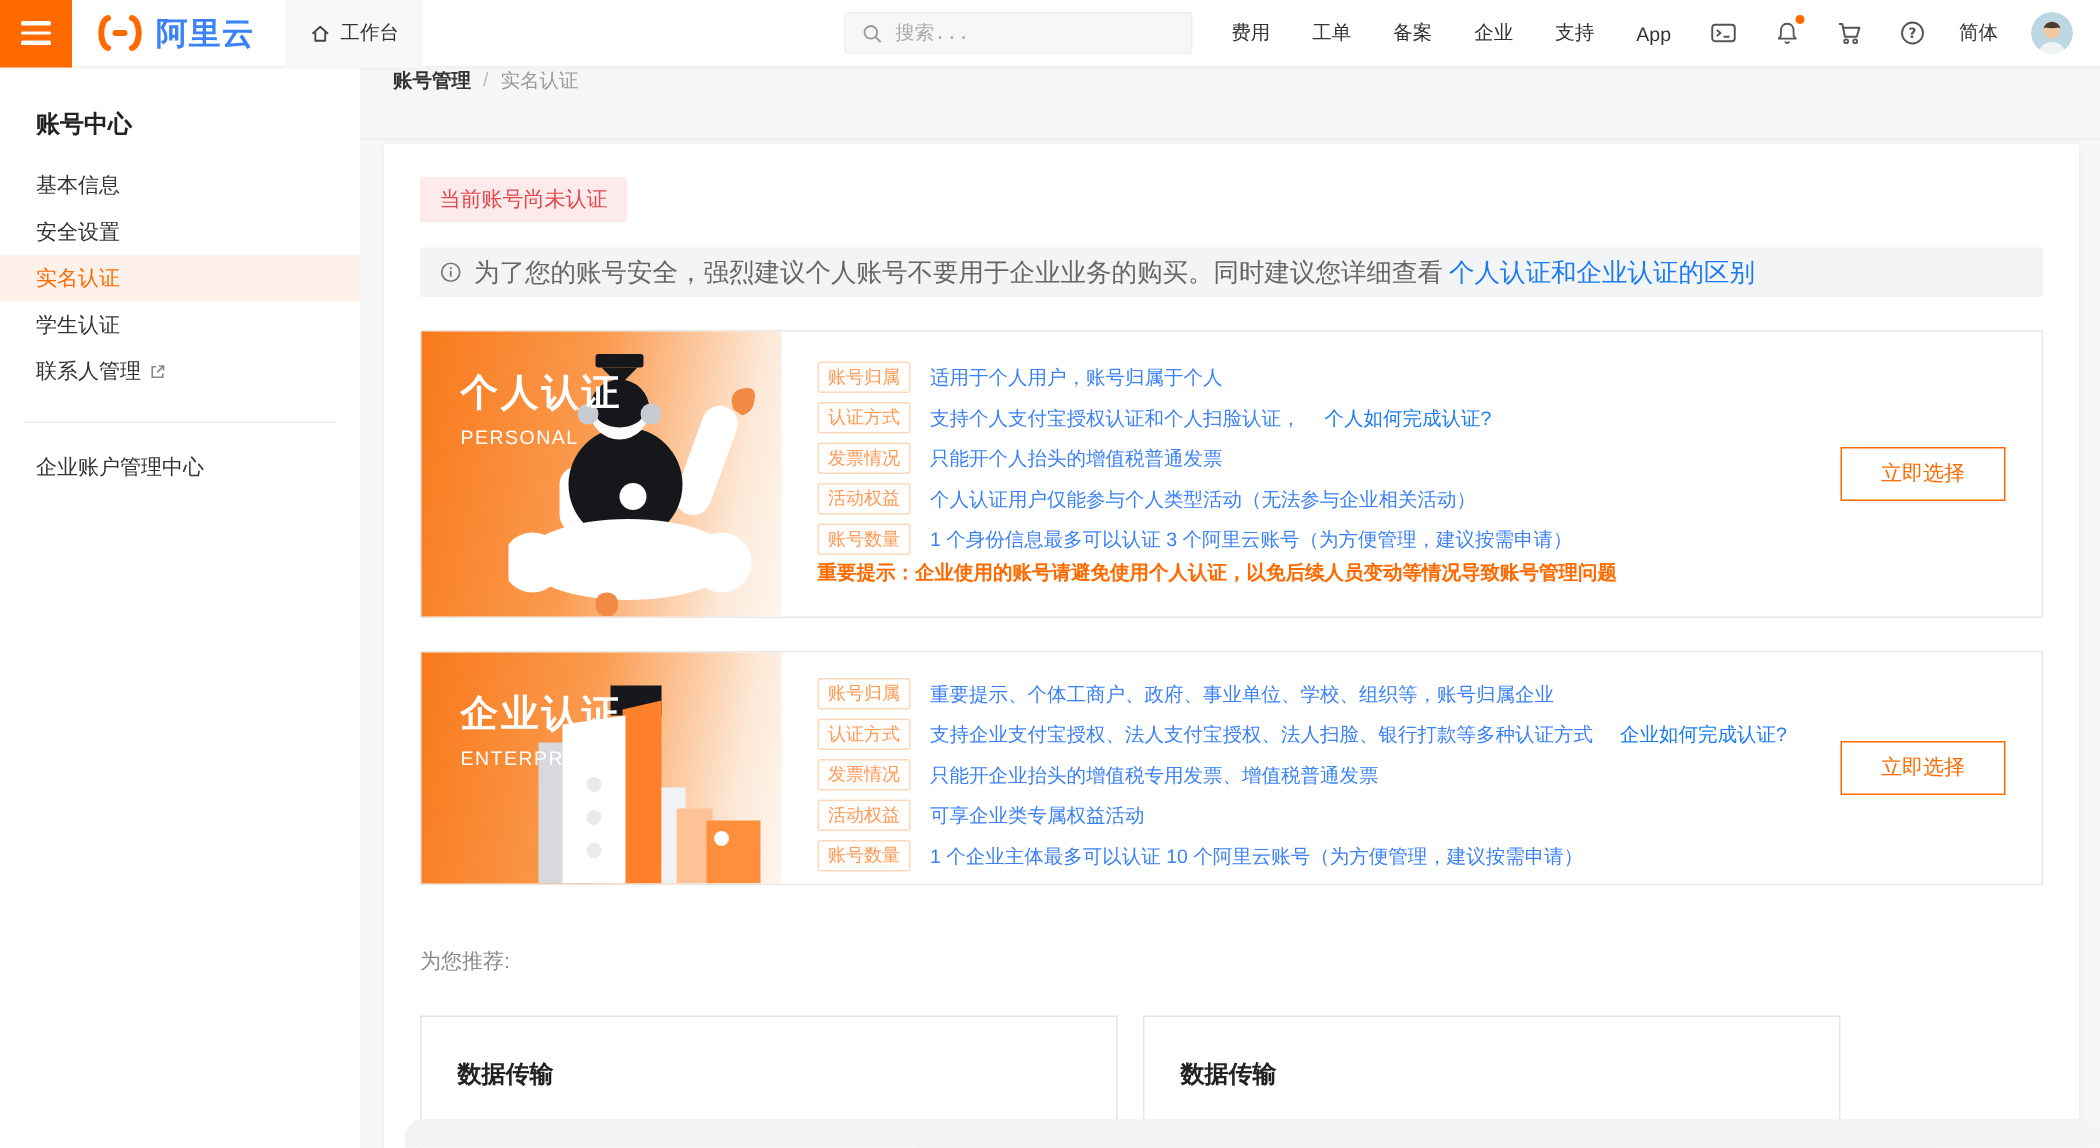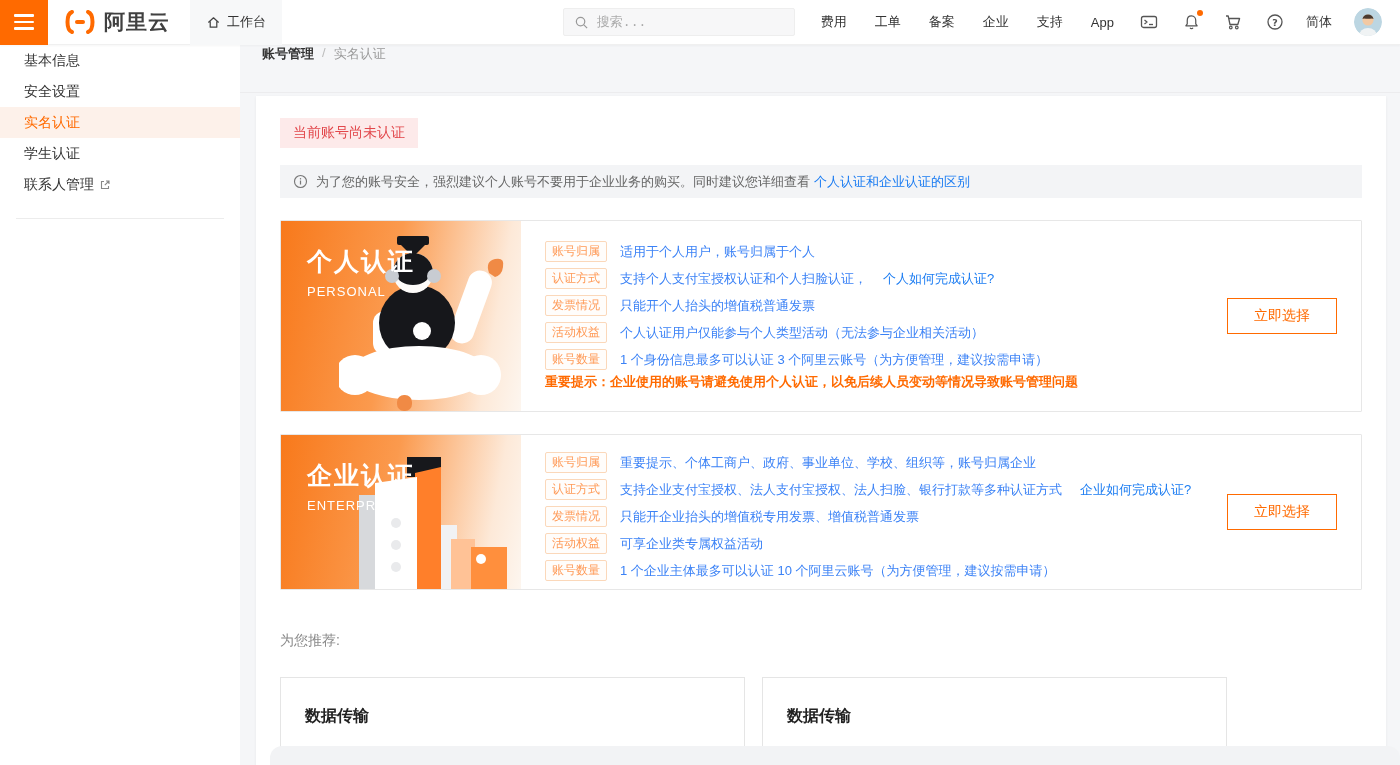--- a/index.html
+++ b/index.html
@@ -7,21 +7,21 @@
     font-family:"Liberation Sans","DejaVu Sans",sans-serif; }
 
   
   .header { position:fixed; top:0; left:0; right:0; height:45px; background:#fff;
     display:flex; align-items:center; z-index:50; border-bottom:1px solid #f0f0f0;
     box-shadow:0 1px 2px rgba(0,0,0,.04); }
   .hamburger { width:48px; height:45px; background:#ff6a00; display:flex; flex-direction:column;
     justify-content:center; align-items:center; gap:4px; cursor:pointer; flex:none; }
   .hamburger span { width:20px; height:2.5px; background:#fff; border-radius:1px; }
   .logo { display:flex; align-items:center; margin-left:14px; cursor:pointer; }
-  .logo-text { color:#404040; font-size:21px; font-weight:bold; margin-left:6px; letter-spacing:1px; }
+  .logo-text { color:#3b82f6; font-size:21px; font-weight:bold; margin-left:6px; letter-spacing:1px; }
   .workbench { margin-left:20px; height:45px; padding:0 16px; background:#f7f8f9;
     display:flex; align-items:center; gap:6px; font-size:13px; color:#333; cursor:pointer; }
   .hd-spacer { flex:1; }
   .search { width:232px; height:28px; background:#f7f7f8; border:1px solid #eeeeee; border-radius:2px;
     display:flex; align-items:center; padding:0 10px; margin-right:26px; }
   .search input { border:none; outline:none; background:transparent; font-size:13px; color:#c2410c;
     margin-left:8px; width:170px; font-family:Liberation Mono, monospace; }
   .search input::placeholder { color:#aaa; }
   .hd-nav { display:flex; align-items:center; gap:28px; font-size:13px; color:#333; margin-right:26px; }
   .hd-nav span { cursor:pointer; }
@@ -50,21 +50,21 @@
   .bc-current { color:#999; }
   .bc-sep { color:#bbb; margin:0 8px; }
   .bc-root { color:#333; font-weight:bold; cursor:pointer; }
   .panel { margin:3px 14px 0 16px; width:1130px; min-height:640px; background:#fff;
     box-shadow:0 1px 3px rgba(0,0,0,.06); padding:22px 24px; }
 
   .status-badge { display:inline-block; background:#fdeaea; color:#e2474b; font-size:14px;
     padding:6px 13px; }
 
   .notice { margin-top:17px; height:33px; background:#f3f4f6; display:flex; align-items:center;
-    padding:0 13px; font-size:13px; color:#666; }
+    padding:0 13px; font-size:17px; color:#666; }
   .notice .link { color:#1b7cf2; margin-left:4px; cursor:pointer; }
 
   .auth-card { margin-top:22px; border:1px solid #e7e7e7; border-radius:1px; position:relative;
     display:flex; background:#fff; }
   .auth-card.personal { height:192px; }
   .auth-card.enterprise { height:156px; }
   .banner { width:240px; flex:none; position:relative; overflow:hidden; padding:24px 0 0 26px;
     background:linear-gradient(100deg,#f8791b 0%,#fb9a4e 45%,#fde9d8 85%,#fdf6ef 100%); }
   .banner h2 { color:#fff; font-size:25px; font-weight:bold; letter-spacing:2px; position:relative; z-index:2; }
   .banner .sub { color:#fff; font-size:13px; letter-spacing:1px; margin-top:6px; position:relative; z-index:2; }
@@ -167,40 +167,42 @@
     <svg width="28" height="28" viewBox="0 0 28 28">
       <circle cx="14" cy="14" r="14" fill="#bcd6e2"></circle>
       <circle cx="14" cy="12" r="5.6" fill="#f2c9a3"></circle>
       <path d="M8.5,11 a5.6,5.6 0 0 1 11,0 l-1.5,-0.6 a9,4 0 0 1 -8,0 Z" fill="#4a3b30"></path>
       <path d="M5,28 a9,8 0 0 1 18,0 Z" fill="#f0f3f4"></path>
     </svg>
   </div>
 </div>
 
 <div class="sidebar">
+  <div class="sb-title">账号中心</div>
   <div class="sb-item">
     <span>基本信息</span>
   </div>
   <div class="sb-item">
     <span>安全设置</span>
   </div>
   <div class="sb-item active">
     <span>实名认证</span>
   </div>
   <div class="sb-item">
     <span>学生认证</span>
   </div>
   <div class="sb-item">
     <span>联系人管理</span>
     <svg width="12" height="12" viewBox="0 0 12 12">
       <path d="M5,2.5 H2.5 V9.5 H9.5 V7" stroke="#888" stroke-width="1.1" fill="none"></path>
       <path d="M7,2 H10 V5 M10,2 L5.8,6.2" stroke="#888" stroke-width="1.1" fill="none"></path>
     </svg>
   </div>
   <div class="sb-divider"></div>
+  <div class="sb-footer">企业账户管理中心</div>
 </div>
 
 <div class="content">
   <div class="breadcrumb">
     <span class="bc-root">账号管理</span>
     <span class="bc-sep">/</span>
     <span class="bc-current">实名认证</span>
   </div>
 
   <div class="panel">

